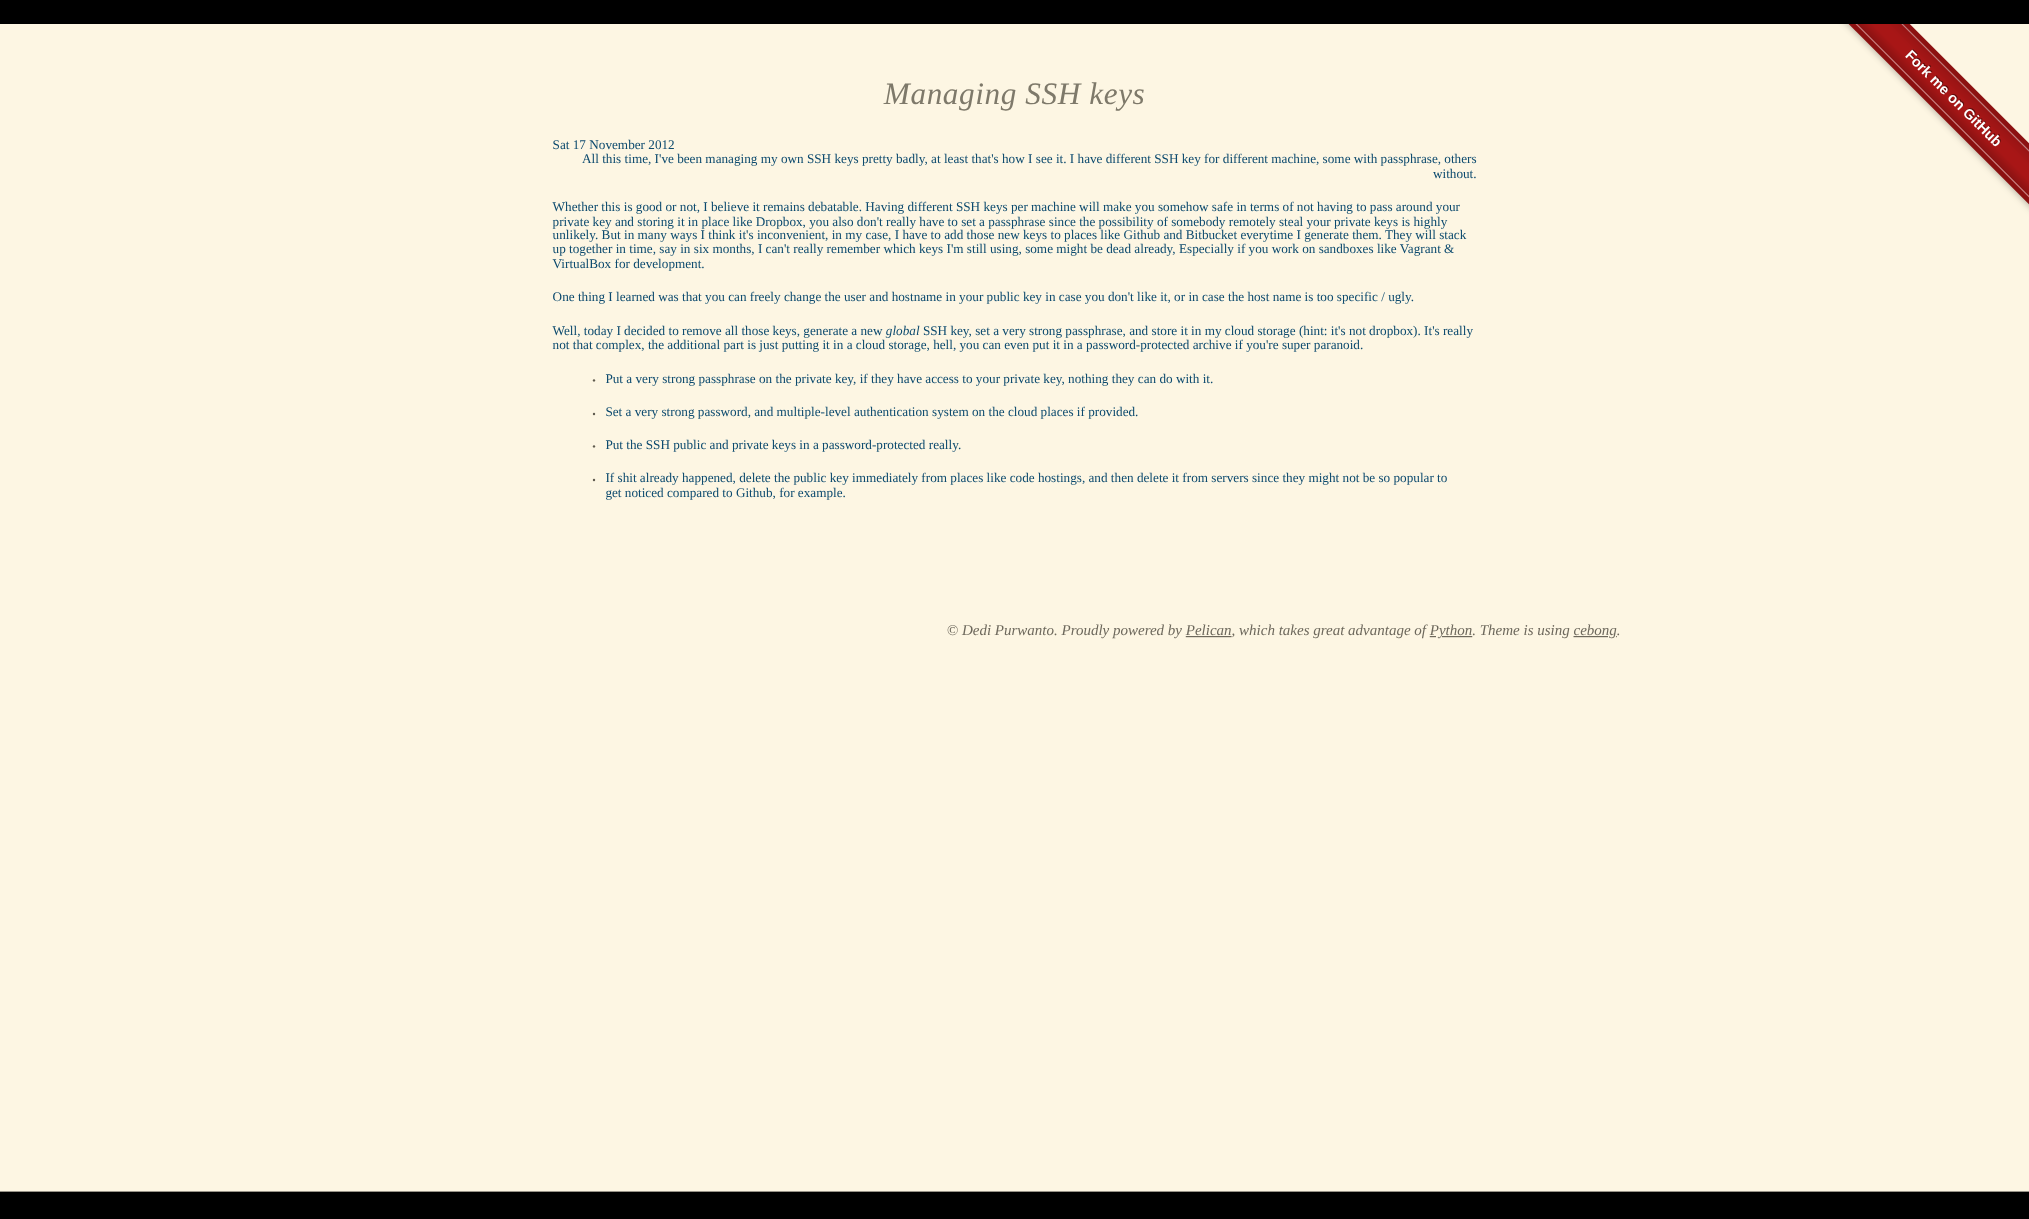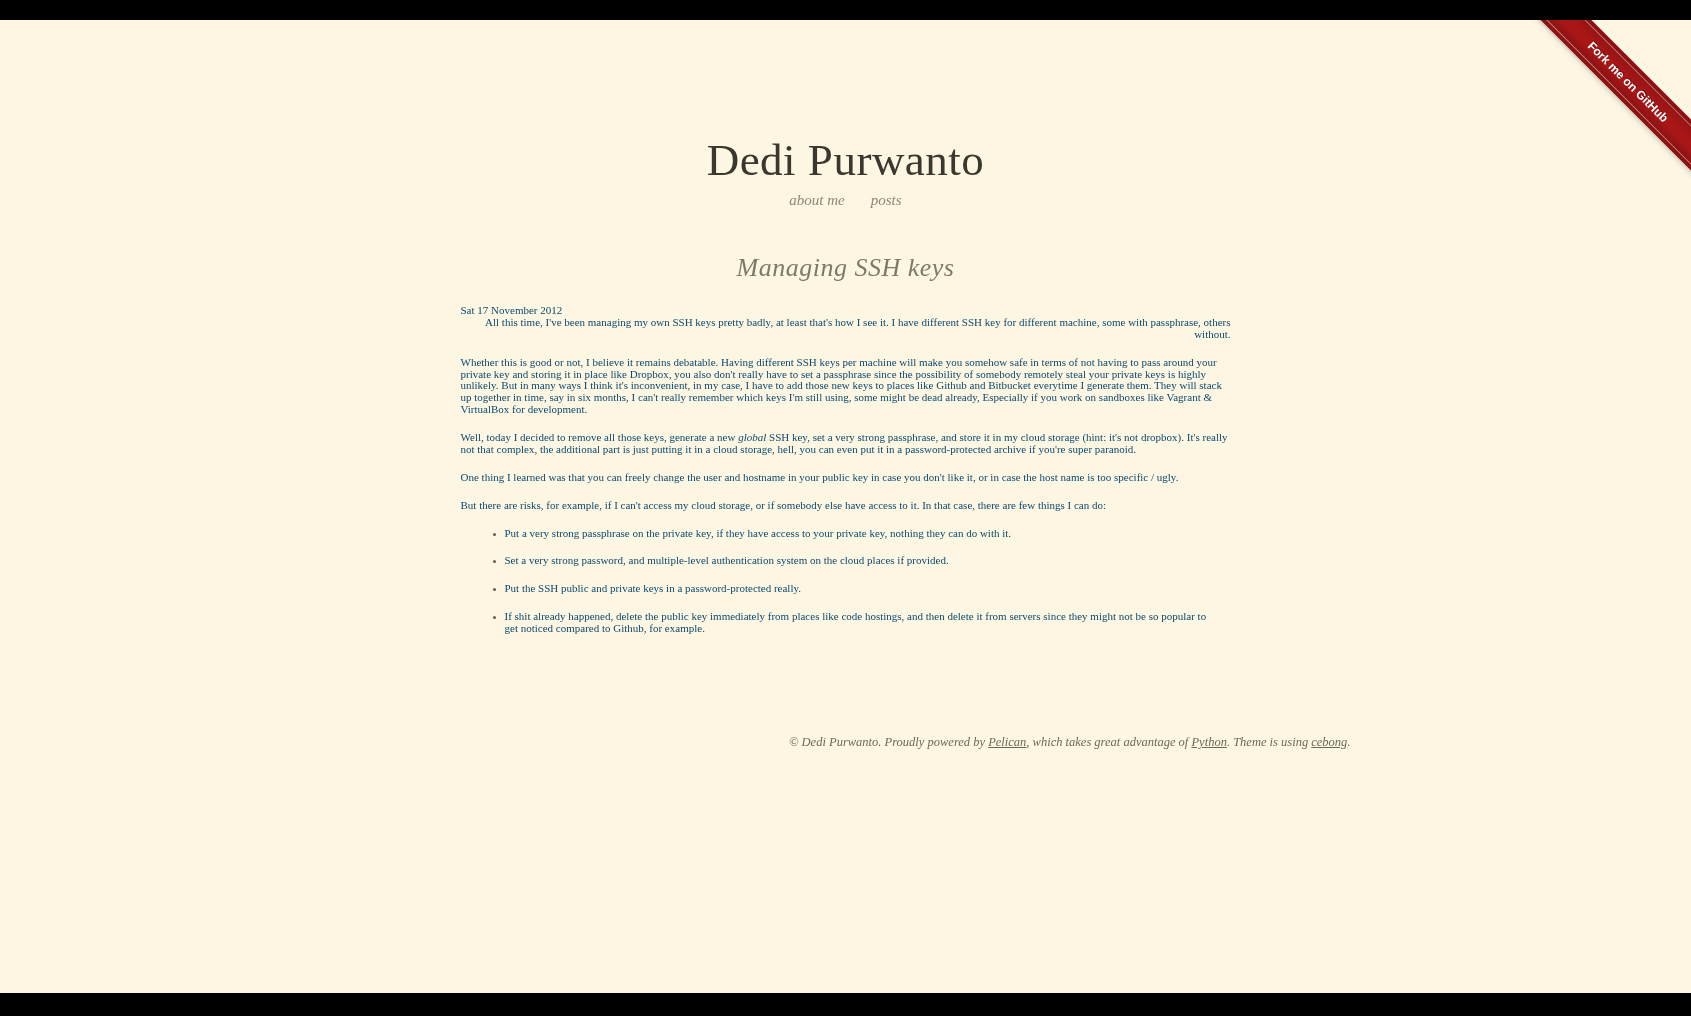--- a/index.html
+++ b/index.html
@@ -114,37 +114,29 @@
 <body>
 
 <div class="bar top"></div>
 
 <div class="page">
 
   <div class="ribbon-wrap">
     <a class="ribbon">Fork me on GitHub</a>
   </div>
 
-  <div class="site-header">
-    <h1 class="site-title">Dedi Purwanto</h1>
-    <nav class="site-nav">
-      <a>about me</a>
-      <a>posts</a>
-    </nav>
-  </div>
 
   <h2 class="article-title">Managing SSH keys</h2>
 
   <div class="content">
     <p class="date">Sat 17 November 2012</p>
     <p class="first">All this time, I've been managing my own SSH keys pretty badly, at least that's how I see it. I have different SSH key for different machine, some with passphrase, others without.</p>
     <p>Whether this is good or not, I believe it remains debatable. Having different SSH keys per machine will make you somehow safe in terms of not having to pass around your private key and storing it in place like Dropbox, you also don't really have to set a passphrase since the possibility of somebody remotely steal your private keys is highly unlikely. But in many ways I think it's inconvenient, in my case, I have to add those new keys to places like Github and Bitbucket everytime I generate them. They will stack up together in time, say in six months, I can't really remember which keys I'm still using, some might be dead already, Especially if you work on sandboxes like Vagrant &amp; VirtualBox for development.</p>
+    <p>One thing I learned was that you can freely change the user and hostname in your public key in case you don't like it, or in case the host name is too specific / ugly.</p>
     <p><span>Well, today I decided to remove all those keys, generate a new </span><em>global</em><span> SSH key, set a very strong passphrase, and store it in my cloud storage (hint: it's not dropbox). It's really not that complex, the additional part is just putting it in a cloud storage, hell, you can even put it in a password-protected archive if you're super paranoid.</span></p>
-    <p>One thing I learned was that you can freely change the user and hostname in your public key in case you don't like it, or in case the host name is too specific / ugly.</p>
-    <p>But there are risks, for example, if I can't access my cloud storage, or if somebody else have access to it. In that case, there are few things I can do:</p>
     <ul>
       <li>Put a very strong passphrase on the private key, if they have access to your private key, nothing they can do with it.</li>
       <li>Set a very strong password, and multiple-level authentication system on the cloud places if provided.</li>
       <li>Put the SSH public and private keys in a password-protected really.</li>
       <li>If shit already happened, delete the public key immediately from places like code hostings, and then delete it from servers since they might not be so popular to get noticed compared to Github, for example.</li>
     </ul>
   </div>
 
   <div class="site-footer">
     <span>© Dedi Purwanto. Proudly powered by </span><a>Pelican</a><span>, which takes great advantage of </span><a>Python</a><span>. Theme is using </span><a>cebong</a><span>.</span>

